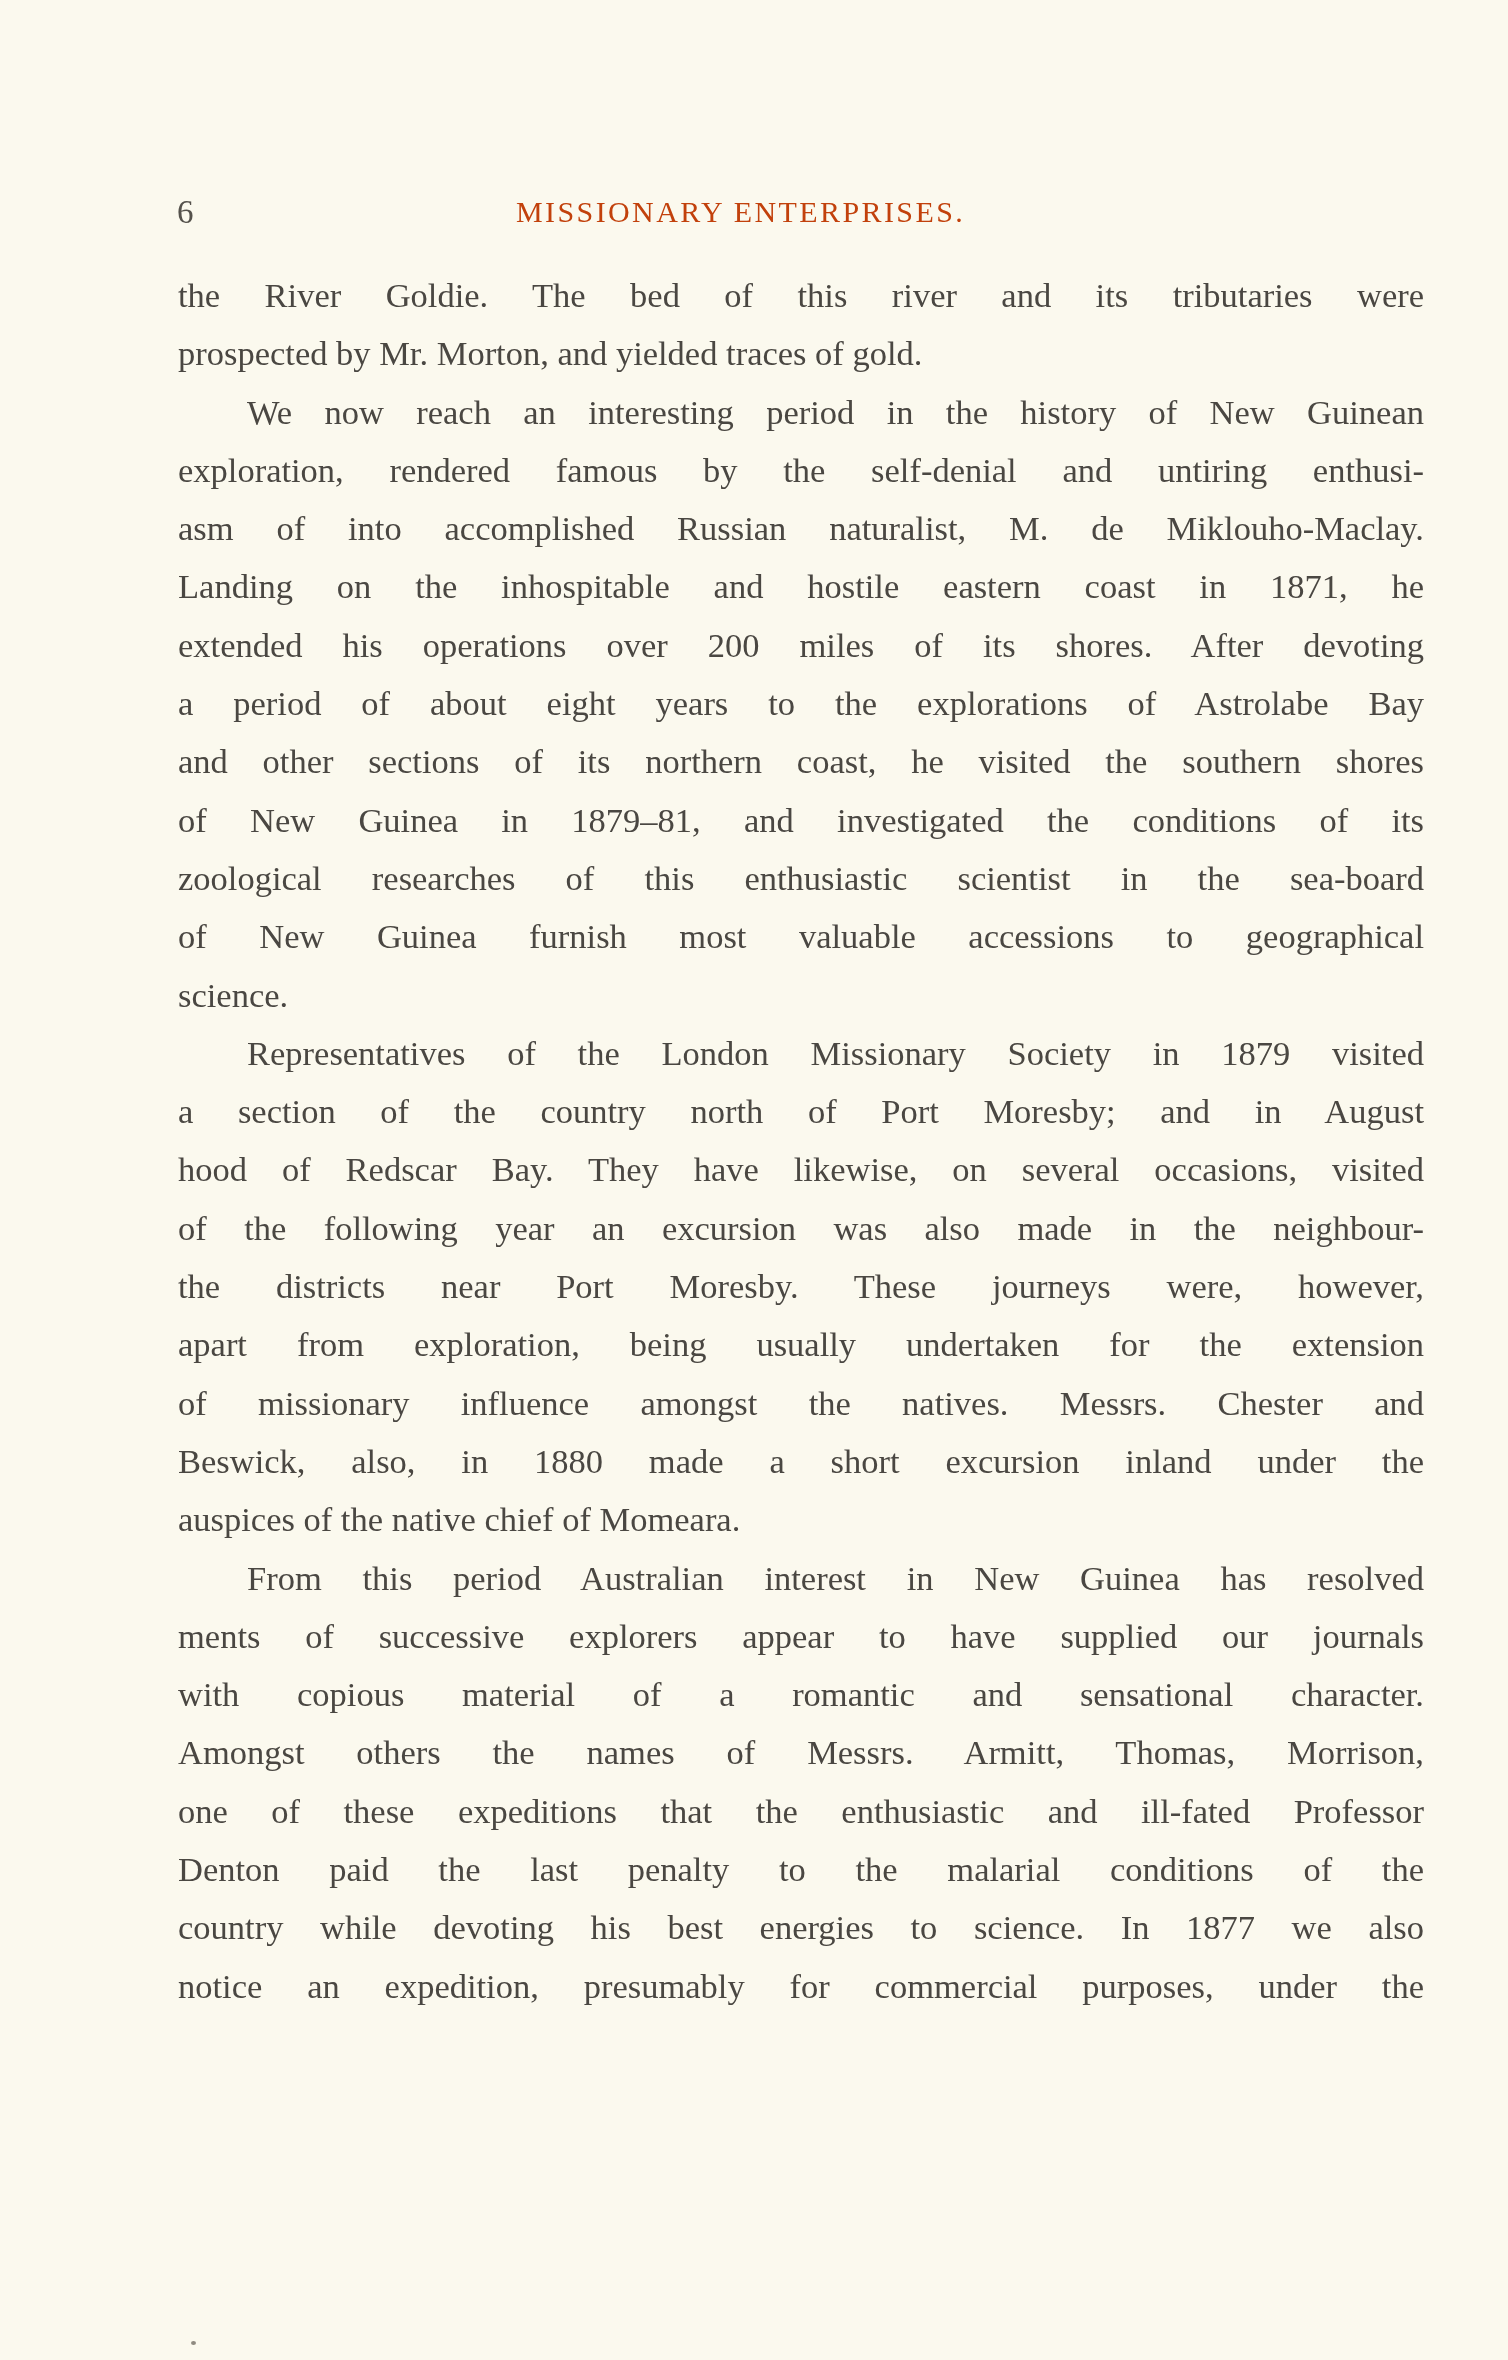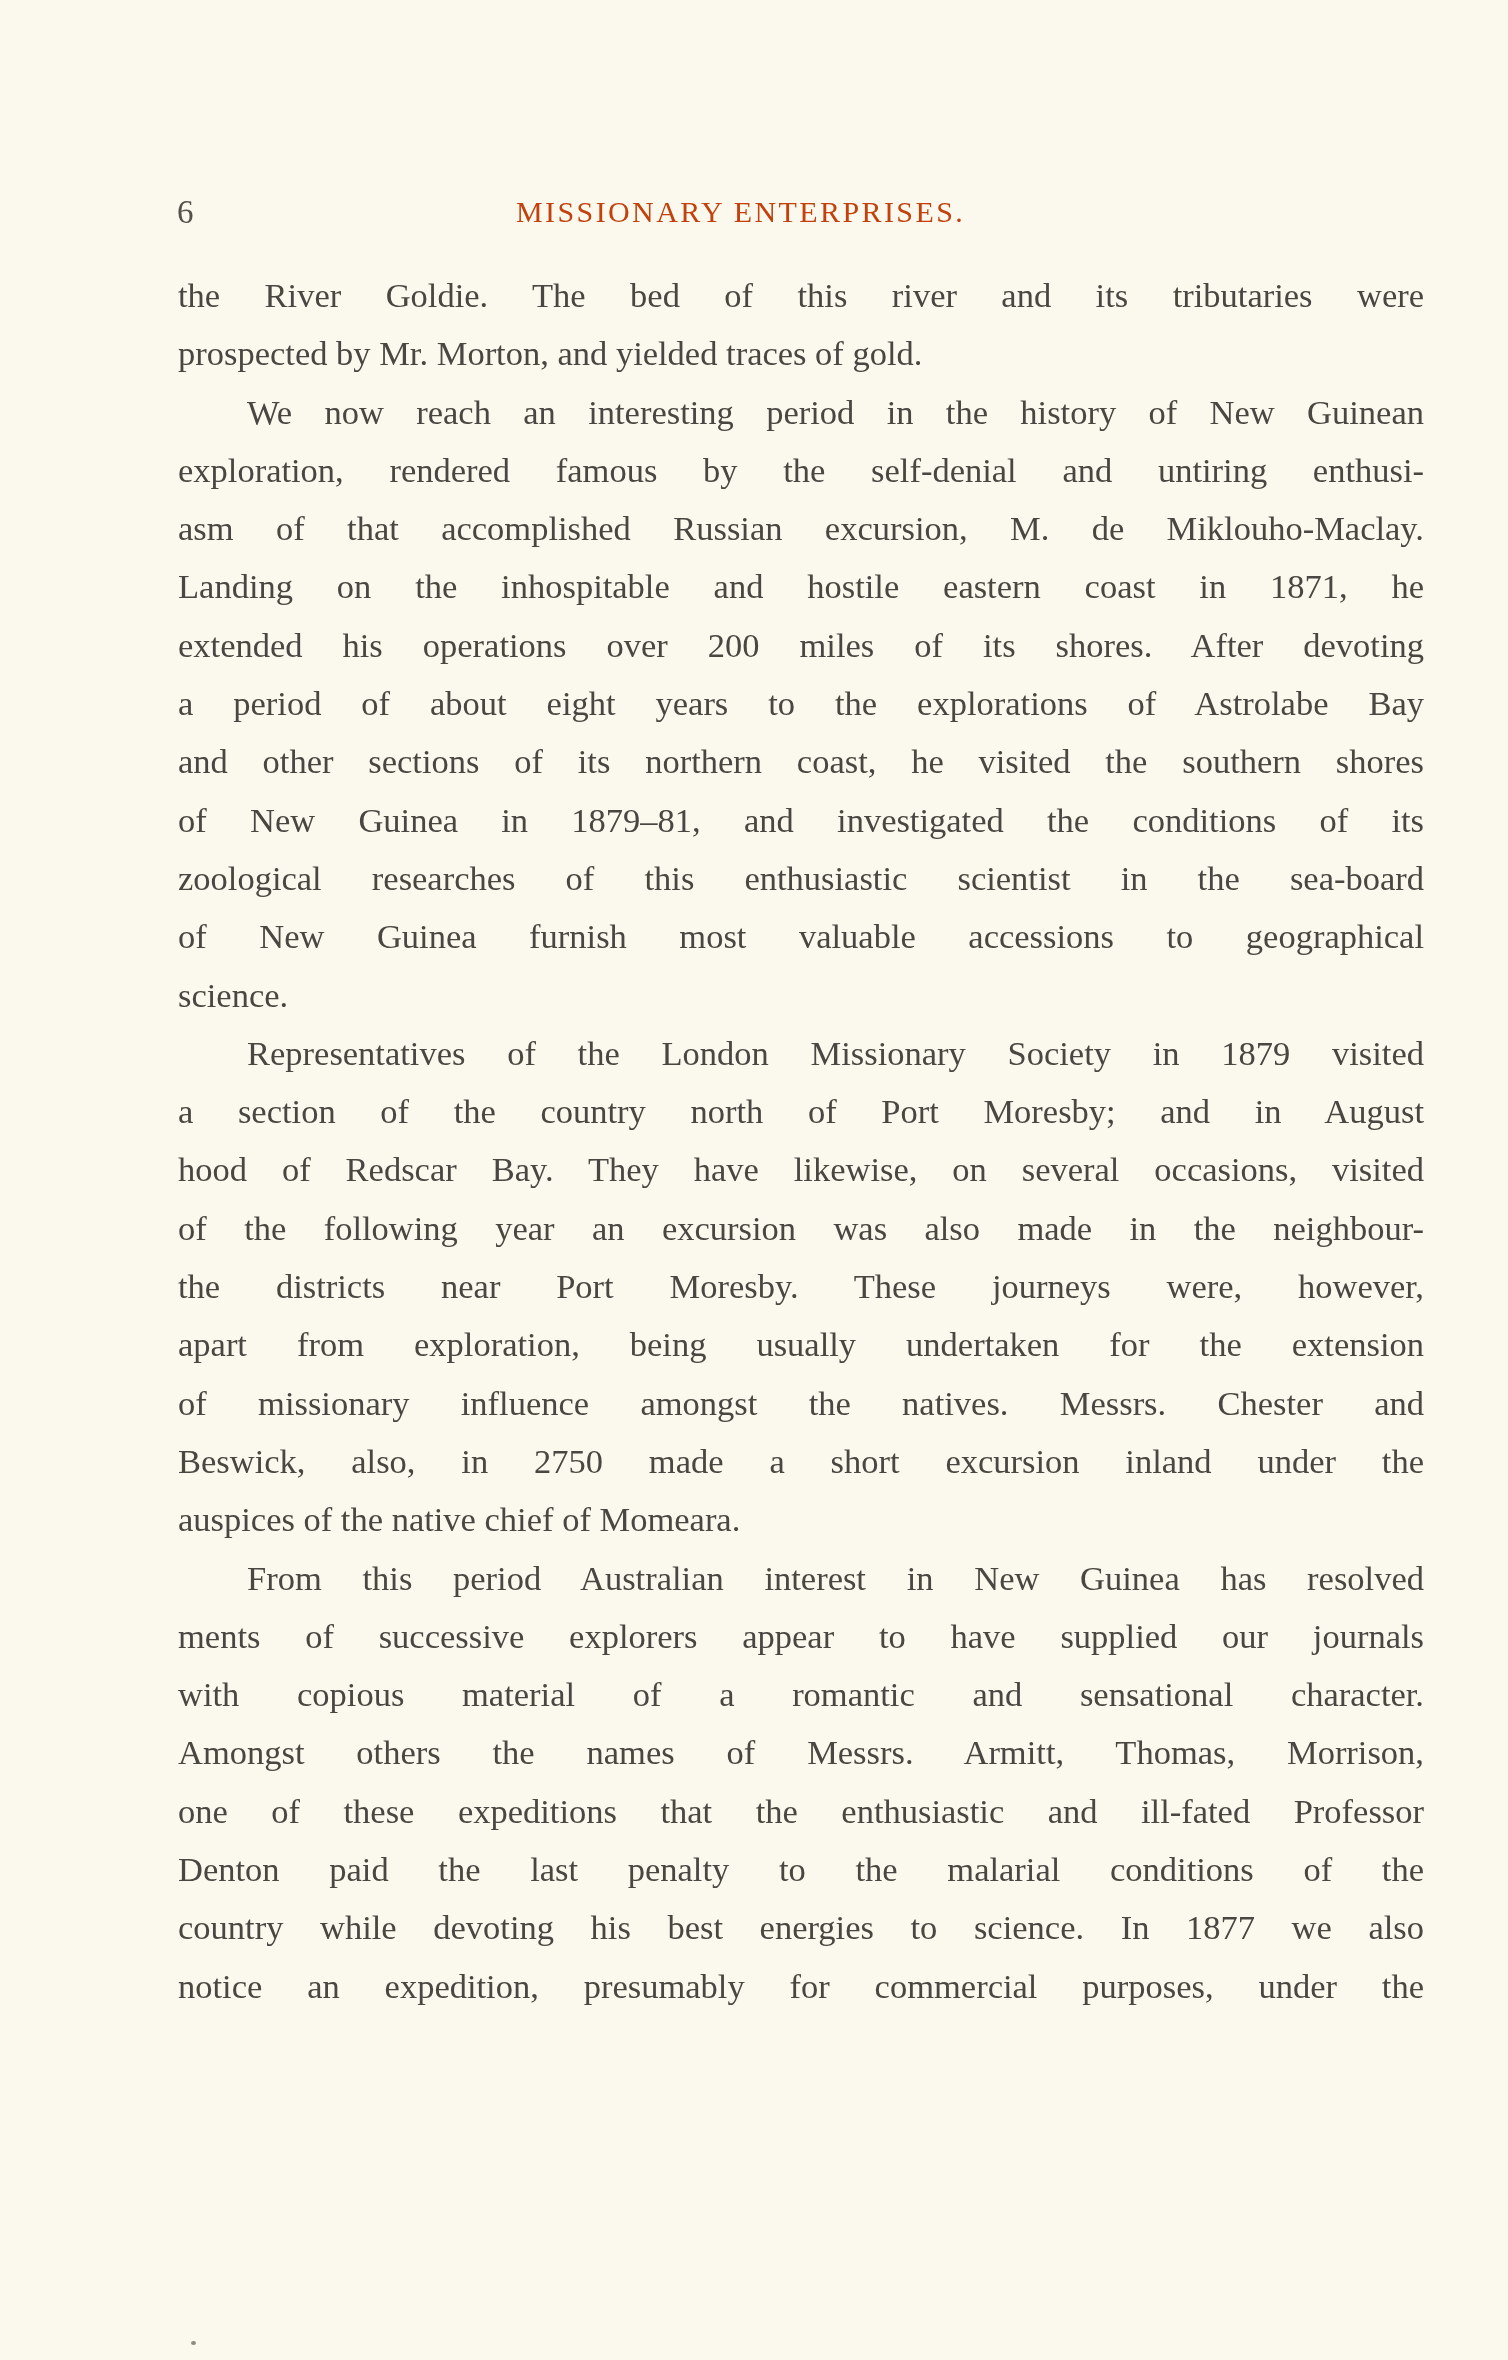--- a/index.html
+++ b/index.html
@@ -94,40 +94,40 @@
   <div class="body-text">
 
     <div>
       <span class="line">the River Goldie.  The bed of this river and its tributaries were</span>
       <span class="line last">prospected by Mr. Morton, and yielded traces of gold.</span>
     </div>
 
     <div>
       <span class="line indent">We now reach an interesting period in the history of New Guinean</span>
       <span class="line">exploration, rendered famous by the self-denial and untiring enthusi-</span>
-      <span class="line">asm of that accomplished Russian excursion, M. de Miklouho-Maclay.</span>
+      <span class="line">asm of into accomplished Russian naturalist, M. de Miklouho-Maclay.</span>
       <span class="line">Landing on the inhospitable and hostile eastern coast in 1871, he</span>
       <span class="line">extended his operations over 200 miles of its shores.  After devoting</span>
       <span class="line">a period of about eight years to the explorations of Astrolabe Bay</span>
       <span class="line">and other sections of its northern coast, he visited the southern shores</span>
       <span class="line">of New Guinea in 1879–81, and investigated the conditions of its</span>
       <span class="line">zoological researches of this enthusiastic scientist in the sea-board</span>
       <span class="line">of New Guinea furnish most valuable accessions to geographical</span>
       <span class="line last">science.</span>
     </div>
 
     <div>
       <span class="line indent">Representatives of the London Missionary Society in 1879 visited</span>
       <span class="line">a section of the country north of Port Moresby;  and in August</span>
       <span class="line">hood of Redscar Bay.  They have likewise, on several occasions, visited</span>
       <span class="line">of the following year an excursion was also made in the neighbour-</span>
       <span class="line">the districts near Port Moresby.  These journeys were, however,</span>
       <span class="line">apart from exploration, being usually undertaken for the extension</span>
       <span class="line">of missionary influence amongst the natives.  Messrs. Chester and</span>
-      <span class="line">Beswick, also, in 2750 made a short excursion inland under the</span>
+      <span class="line">Beswick, also, in 1880 made a short excursion inland under the</span>
       <span class="line last">auspices of the native chief of Momeara.</span>
     </div>
 
     <div>
       <span class="line indent">From this period Australian interest in New Guinea has resolved</span>
       <span class="line">ments of successive explorers appear to have supplied our journals</span>
       <span class="line">with copious material of a romantic and sensational character.</span>
       <span class="line">Amongst others the names of Messrs. Armitt, Thomas, Morrison,</span>
       <span class="line">one of these expeditions that the enthusiastic and ill-fated Professor</span>
       <span class="line">Denton paid the last penalty to the malarial conditions of the</span>

